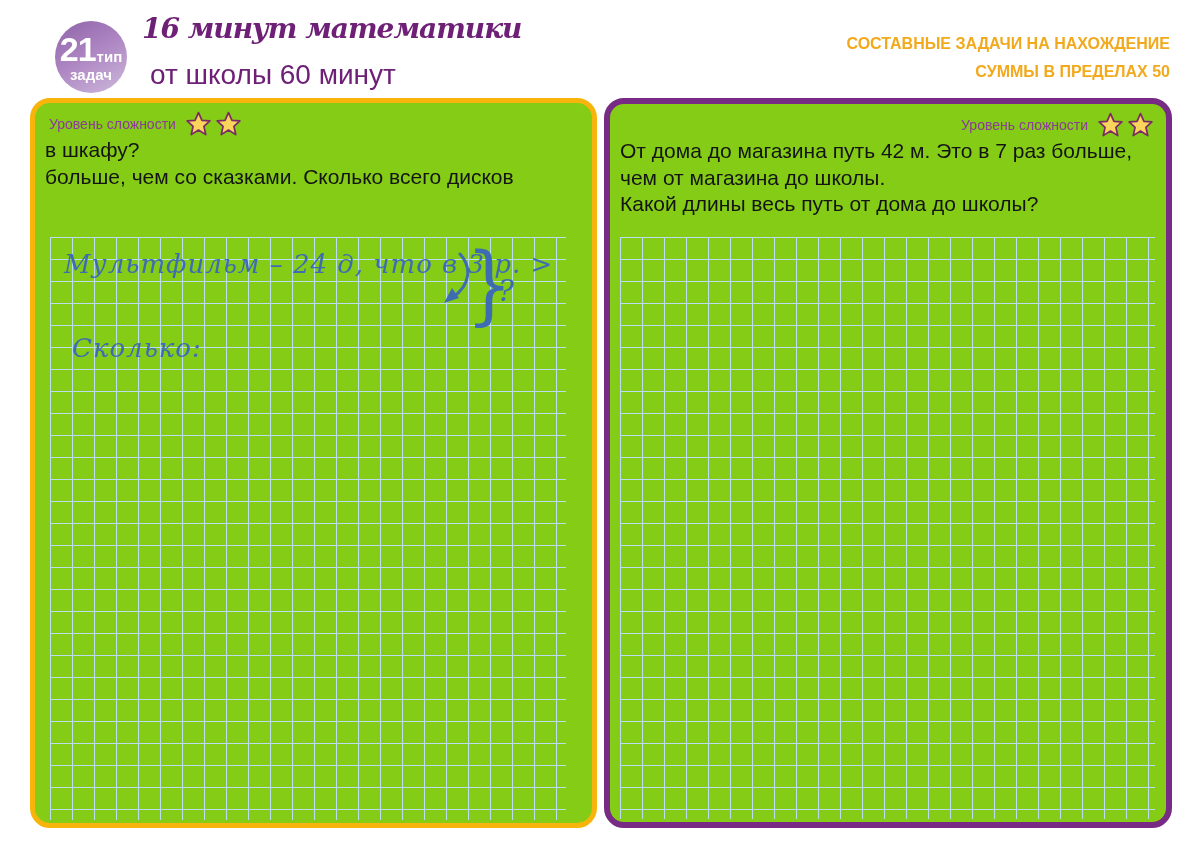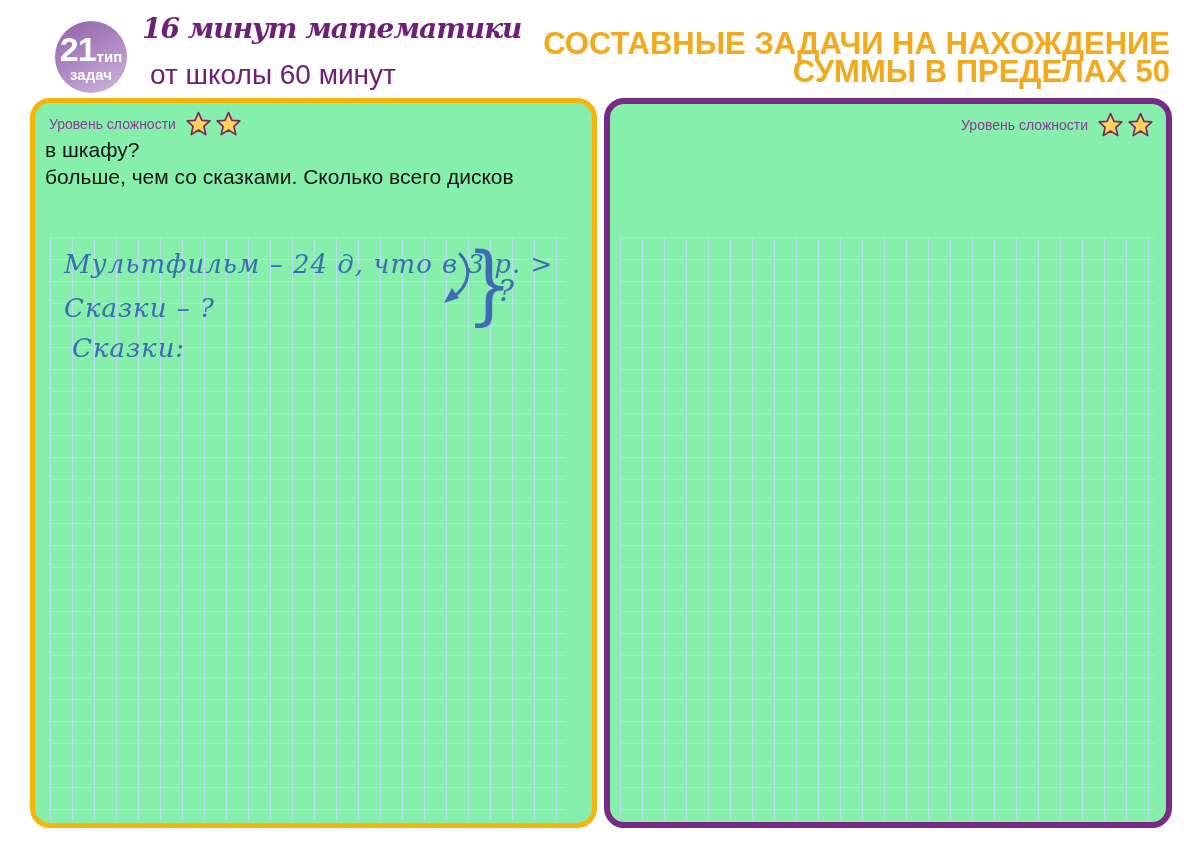--- a/index.html
+++ b/index.html
@@ -24,25 +24,25 @@
     position:absolute;left:142px;top:12px;
     font-family:"DejaVu Serif", serif;font-style:italic;font-weight:bold;
     font-size:28px;color:#6e2077;letter-spacing:-1px;white-space:nowrap;
   }
   .subtitle{
     position:absolute;left:150px;top:59px;
     font-size:28px;color:#6e2077;white-space:nowrap;
   }
   .topic{
     position:absolute;right:30px;top:30px;text-align:right;
-    font-size:31px;font-weight:bold;line-height:28px;color:#f2a91c;
+    font-size:16px;font-weight:bold;line-height:28px;color:#f2a91c;
   }
 
   
-  .panel{position:absolute;top:98px;background:#86efac;border-radius:20px;}
+  .panel{position:absolute;top:98px;background:#84cc16;border-radius:20px;}
   .panel-left{left:30px;width:557px;height:720px;border:5px solid #f7b50c;}
   .panel-right{left:604px;width:556px;height:718px;border:6px solid #772b85;}
 
   .difficulty{
     position:absolute;top:8px;display:flex;align-items:center;gap:9px;
     color:#8a3c96;font-size:14px;
   }
   .difficulty-left{left:14px;}
   .difficulty-right{right:12px;}
   .stars{display:flex;gap:3px;align-items:center;}
@@ -113,22 +113,21 @@
     </span>
   </div>
 
   <div class="problem">
     <div>в шкафу?</div>
     <div>больше, чем со сказками. Сколько всего дисков</div>
   </div>
 
   <div class="grid grid-left">
     <div class="hw hw-line1">Мультфильм – 24 д, что в 3 р. &gt;</div>
-    <div class="hw hw-line2">Сказки – ?</div>
-    <div class="hw hw-line3">Сказки:</div>
+    <div class="hw hw-line3">Сколько:</div>
 
     <svg class="hw-arrow" width="44" height="62" viewBox="0 0 44 62">
       <path d="M30 3 C41 15 42 33 22 47" fill="none" stroke="#3e6cb3" stroke-width="3" stroke-linecap="round"></path>
       <path d="M14 52 L29 47 L22 37 Z" fill="#3e6cb3"></path>
     </svg>
     <div class="hw-brace">}</div>
     <div class="hw-question">?</div>
   </div>
 </section>
 
@@ -138,15 +137,20 @@
     <span class="stars">
       <svg class="star" viewBox="0 0 24 24">
         <polygon points="12,1.5 15.2,8.6 22.5,9.2 17,14.2 18.7,21.8 12,17.6 5.3,21.8 7,14.2 1.5,9.2 8.8,8.6" fill="#fbd45c" stroke="#7b2a66" stroke-width="1.6" stroke-linejoin="round"></polygon>
       </svg>
       <svg class="star" viewBox="0 0 24 24">
         <polygon points="12,1.5 15.2,8.6 22.5,9.2 17,14.2 18.7,21.8 12,17.6 5.3,21.8 7,14.2 1.5,9.2 8.8,8.6" fill="#fbd45c" stroke="#7b2a66" stroke-width="1.6" stroke-linejoin="round"></polygon>
       </svg>
     </span>
   </div>
 
+  <div class="problem">
+    <div>От дома до магазина путь 42 м. Это в 7 раз больше,</div>
+    <div>чем от магазина до школы.</div>
+    <div>Какой длины весь путь от дома до школы?</div>
+  </div>
 
   <div class="grid grid-right"></div>
 </section>
 
 </body></html>

